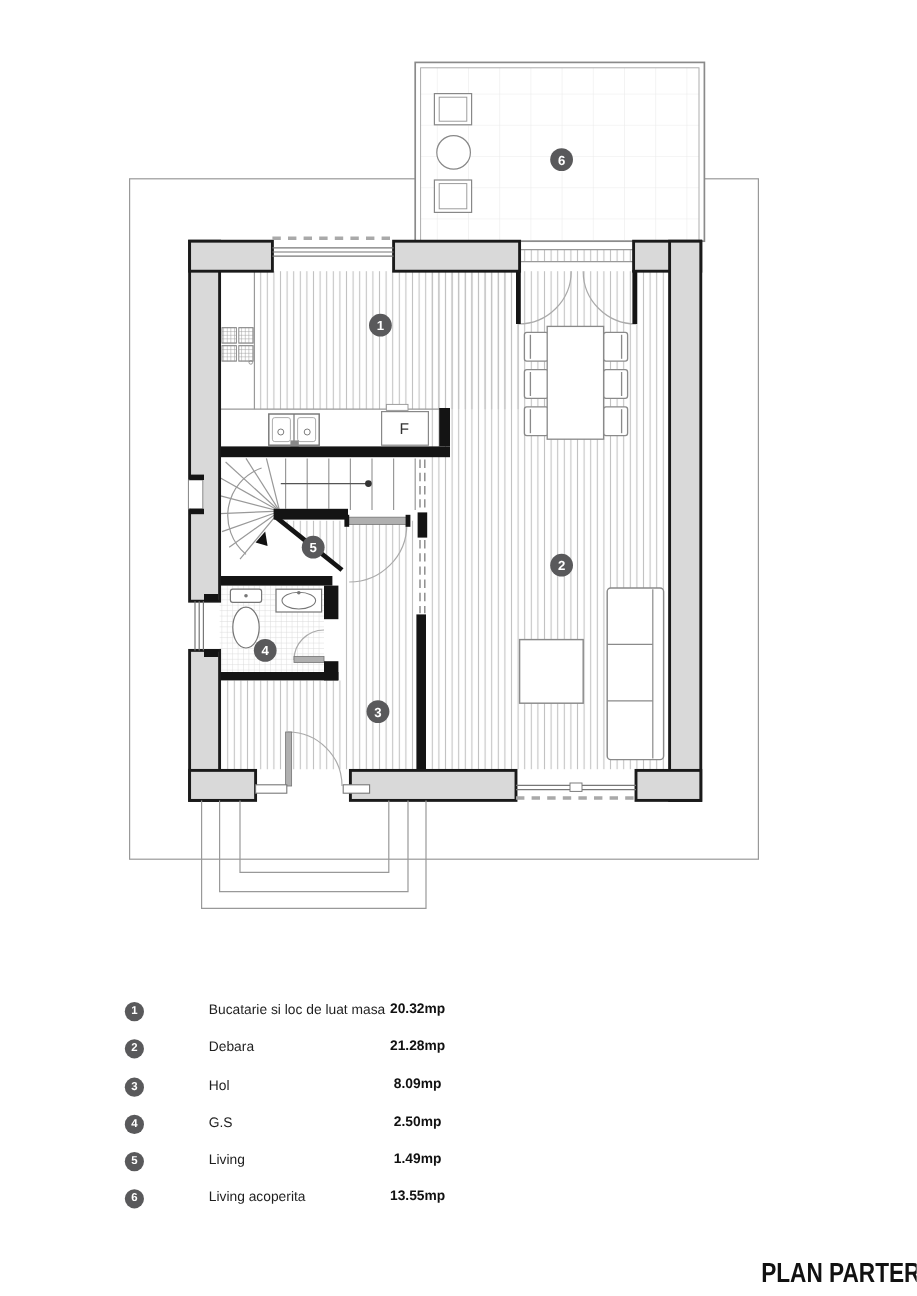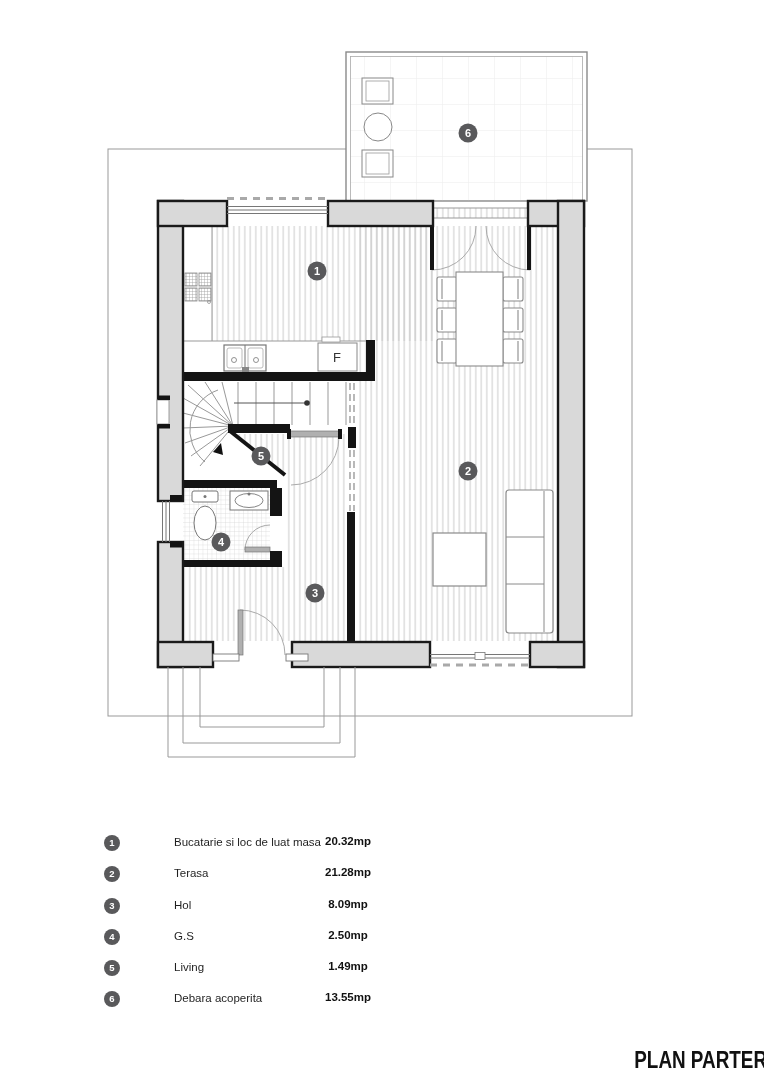--- a/index.html
+++ b/index.html
@@ -275,40 +275,40 @@
 </svg>
 
 <div>
   <div class="legend-row" style="top:834px">
     <span class="legend-badge">1</span>
     <span class="legend-label">Bucatarie si loc de luat masa</span>
     <span class="legend-area">20.32mp</span>
   </div>
   <div class="legend-row" style="top:865px">
     <span class="legend-badge">2</span>
-    <span class="legend-label">Terasa</span>
+    <span class="legend-label">Debara</span>
     <span class="legend-area">21.28mp</span>
   </div>
   <div class="legend-row" style="top:897px">
     <span class="legend-badge">3</span>
     <span class="legend-label">Hol</span>
     <span class="legend-area">8.09mp</span>
   </div>
   <div class="legend-row" style="top:928px">
     <span class="legend-badge">4</span>
     <span class="legend-label">G.S</span>
     <span class="legend-area">2.50mp</span>
   </div>
   <div class="legend-row" style="top:959px">
     <span class="legend-badge">5</span>
     <span class="legend-label">Living</span>
     <span class="legend-area">1.49mp</span>
   </div>
   <div class="legend-row" style="top:990px">
     <span class="legend-badge">6</span>
-    <span class="legend-label">Debara acoperita</span>
+    <span class="legend-label">Living acoperita</span>
     <span class="legend-area">13.55mp</span>
   </div>
 </div>
 
 <div id="planTitle">PLAN PARTER</div>
 
 </div>
 
 </body></html>

